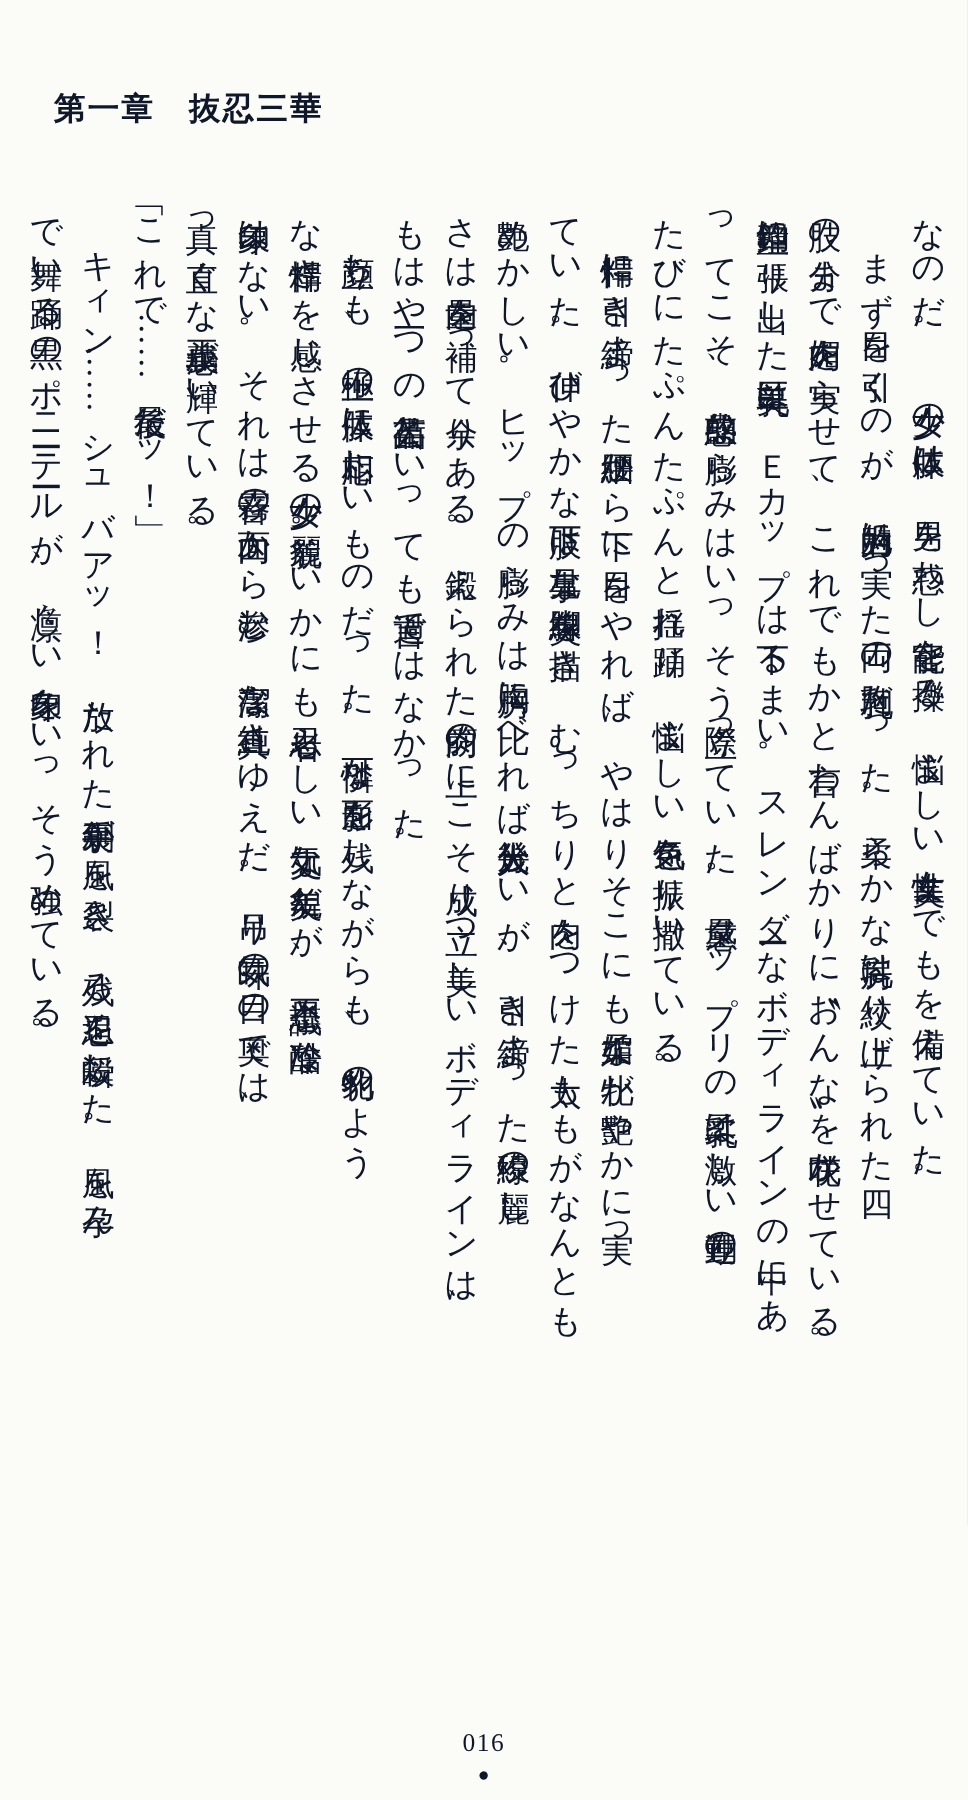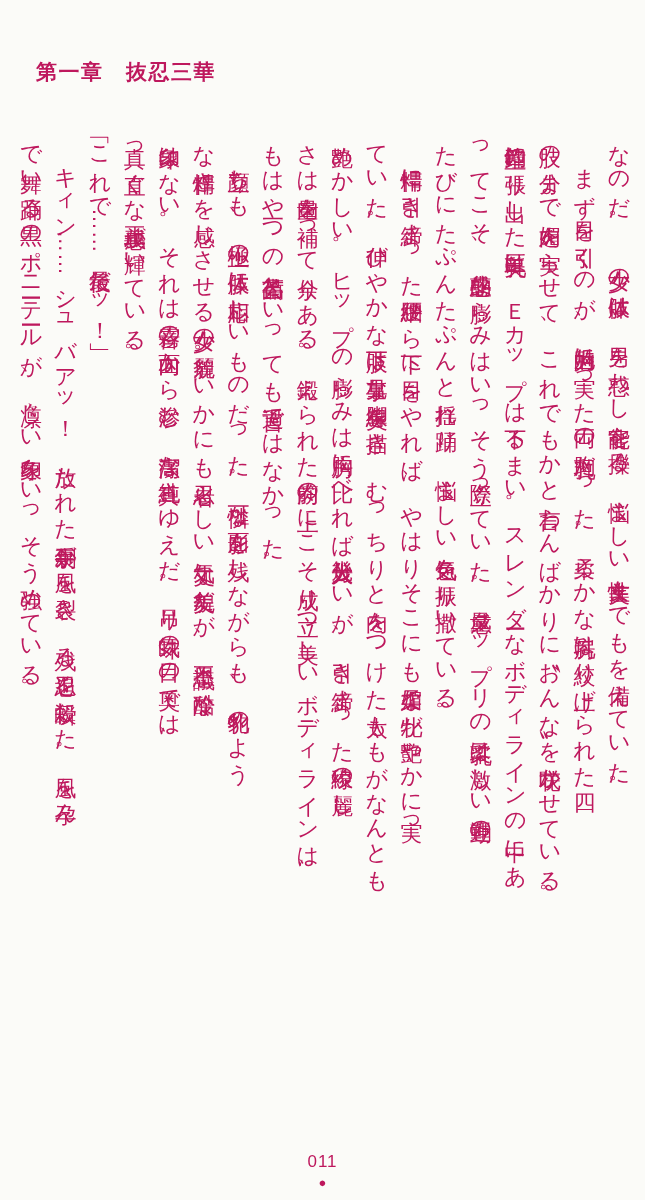--- a/index.html
+++ b/index.html
@@ -5,22 +5,22 @@
   html, body {
     margin: 0;
     padding: 0;
     background: #e8e8e6;
   }
   .page {
     position: relative;
     width: 645px;
     height: 1200px;
     background: #fbfbf8;
-    font-family: Liberation Sans, sans-serif;
-    color: #be185d;
+    font-family: Liberation Serif, serif;
+    color: #0f172a;
     overflow: hidden;
   }
   .chapter-header {
     position: absolute;
     left: 36px;
     top: 58px;
     font-size: 21px;
     font-weight: 700;
     letter-spacing: 1.5px;
     white-space: pre;
@@ -83,17 +83,17 @@
     <div class="tcol">　顔立ちも、極上の肢体に相応しいものだった。可憐な面影を残しながらも、牝豹のよう</div>
     <div class="tcol">な精悍さを感じさせる少女の麗貌。いかにも忍者らしい気丈な美貌だが、不思議と冷酷な</div>
     <div class="tcol">印象はない。それは霧音の内面から滲む、高潔な純真さゆえだ。吊り気味の目の奥では、</div>
     <div class="tcol">真っ直ぐな正義感が輝いている。</div>
     <div class="tcol">「これで……最後だッ！」</div>
     <div class="tcol">　キィン……シュバアッ！　放たれた手裏剣が風を裂き、残る追忍を瞬殺した。風を孕ん</div>
     <div class="tcol">で舞い踊る黒のポニーテールが、凛々しい印象をいっそう強めている。</div>
   </div>
 
   <div class="page-footer">
-    <span class="page-number">011</span>
+    <span class="page-number">016</span>
     <span class="page-marker">●</span>
   </div>
 
 </div>
 
 </body></html>

